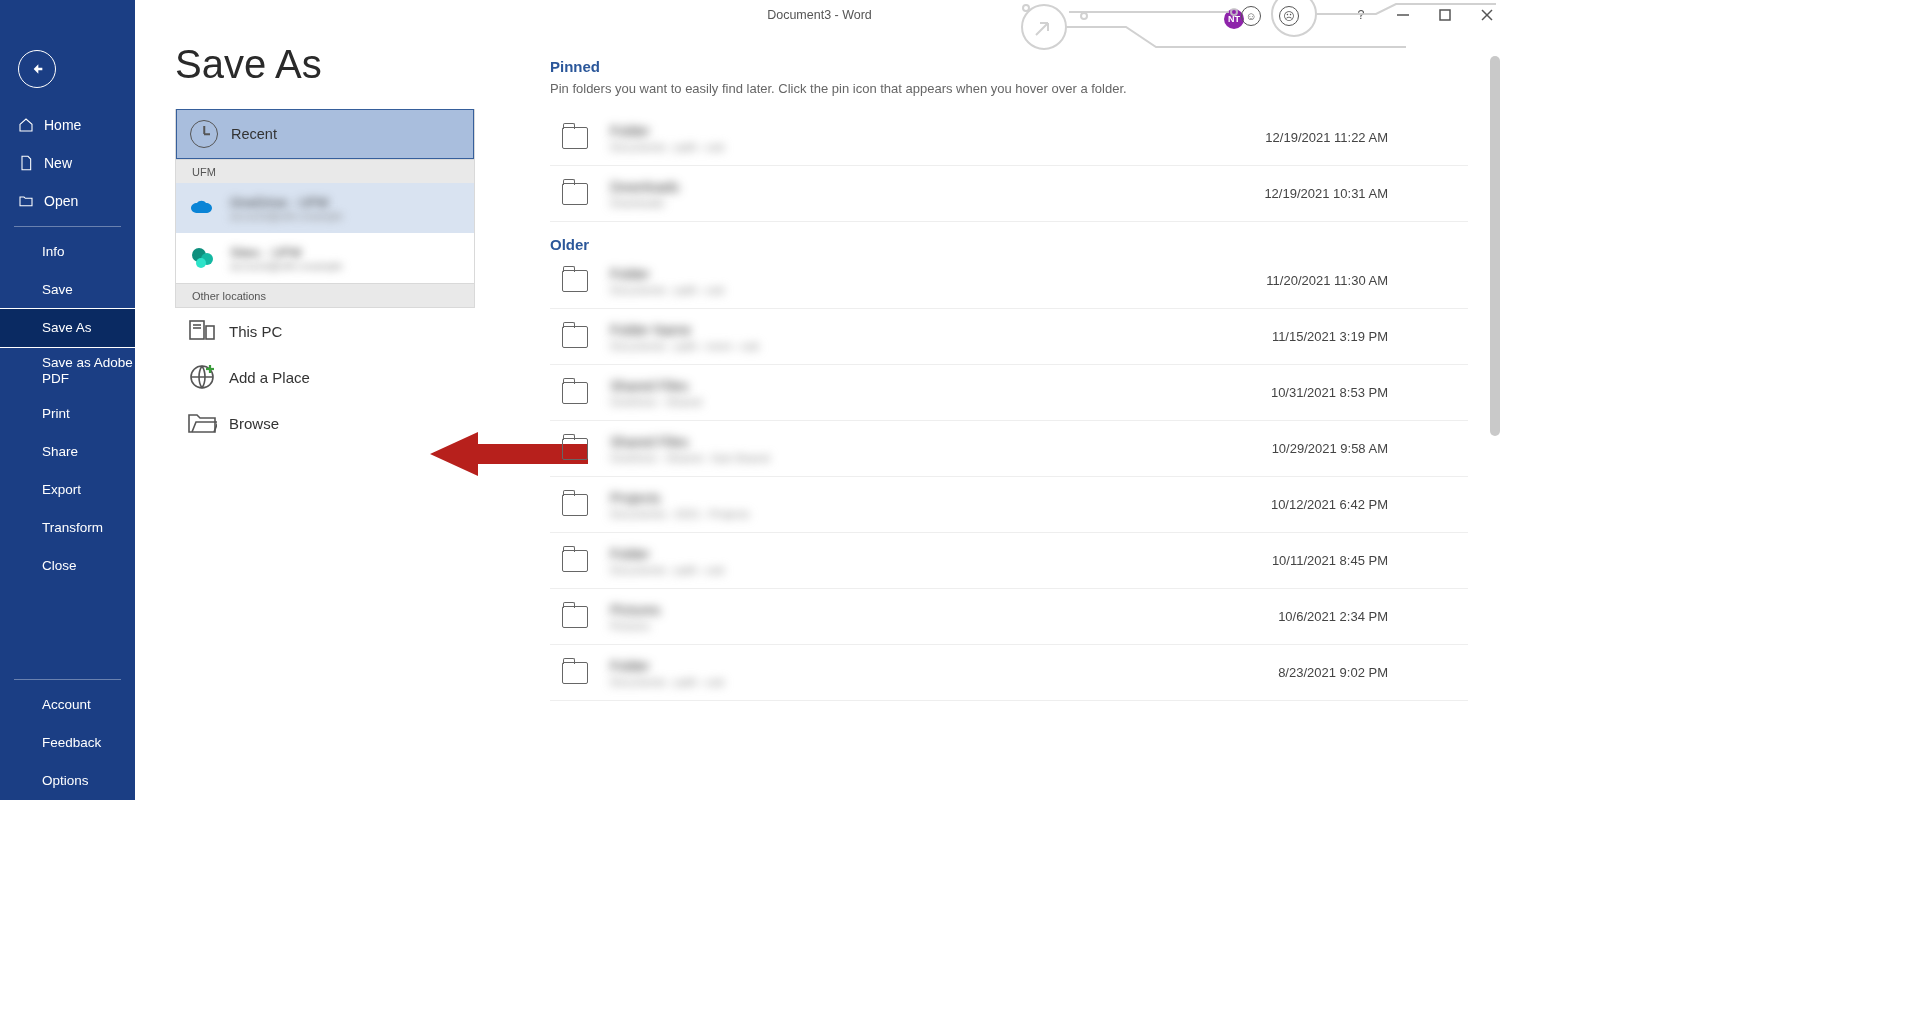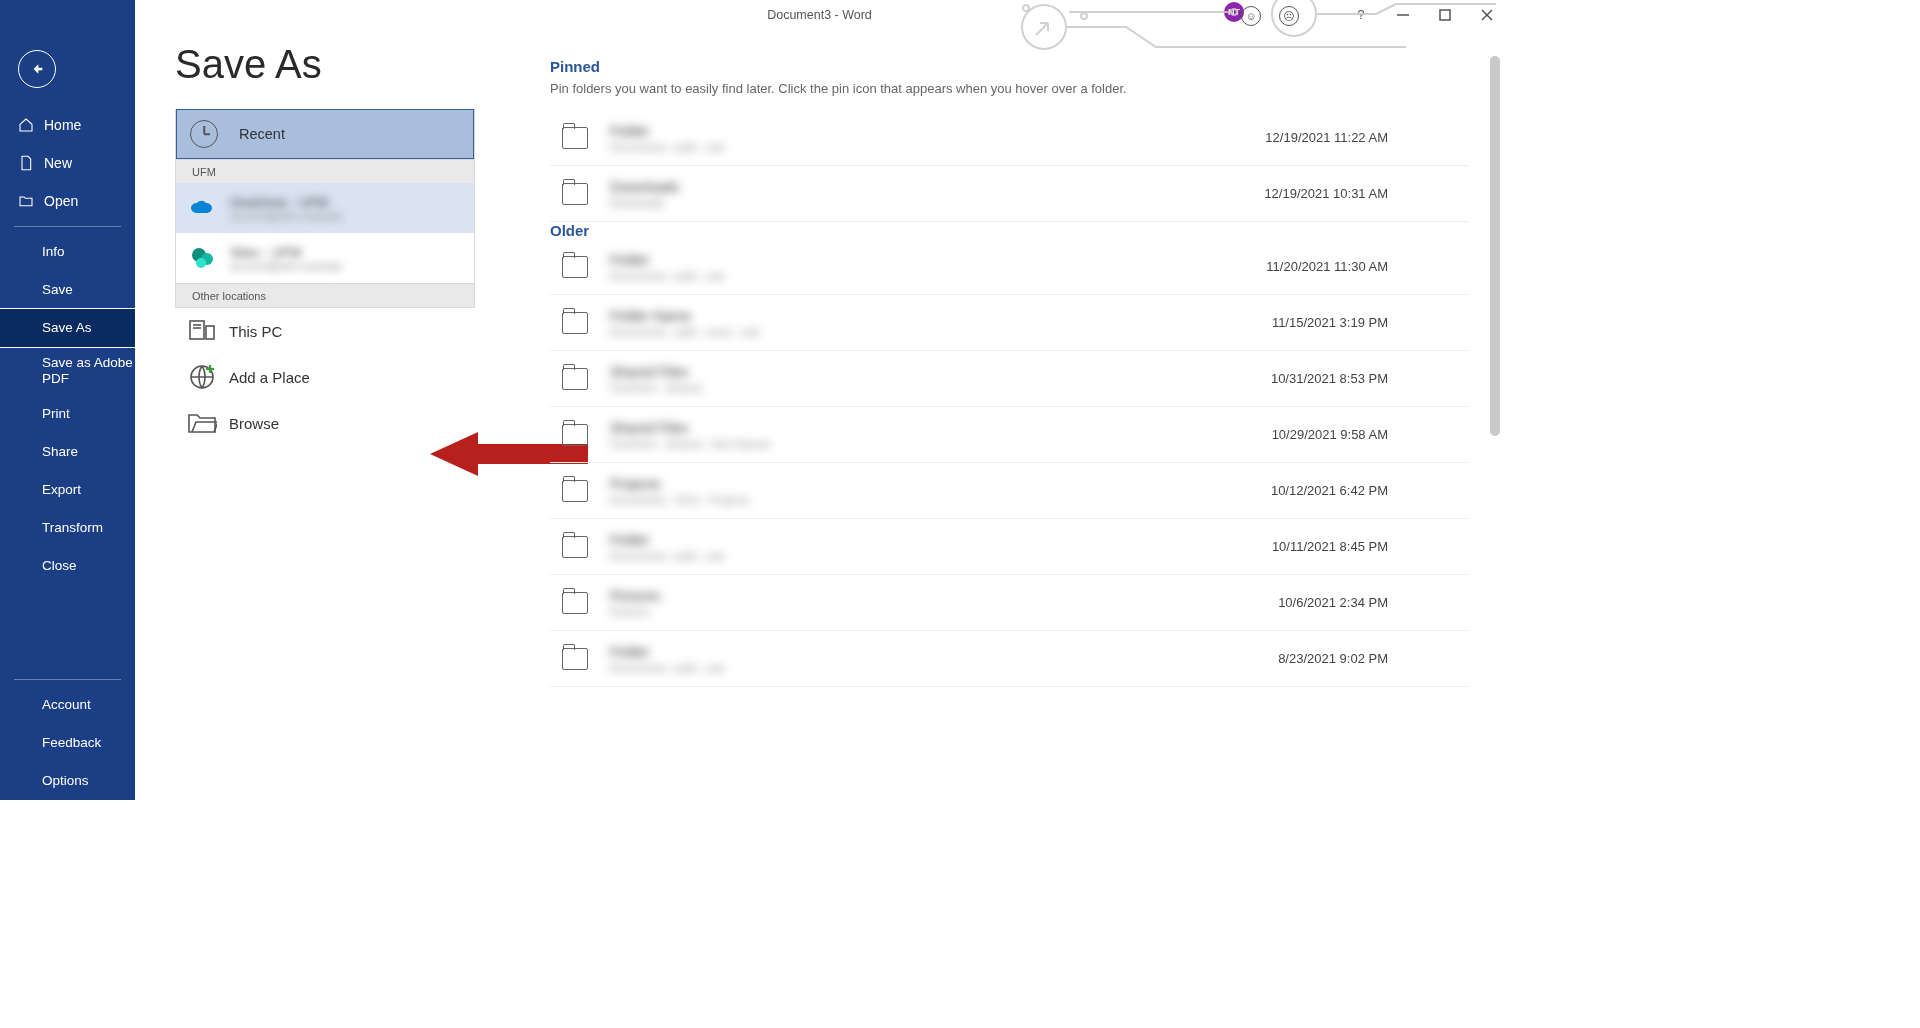--- a/index.html
+++ b/index.html
@@ -31,38 +31,38 @@
   .side-sep { height:1px; background:rgba(255,255,255,.35); margin: 6px 14px; }
   .sidebar-footer { margin-top:auto; }
 
   
   .content { flex:1; display:flex; flex-direction:column; position:relative; }
 
   .titlebar { height:30px; display:flex; align-items:center; justify-content:center; position:relative; font-size:12.5px; color:#555; }
   .titlebar .win-controls { position:absolute; right:8px; top:0; height:30px; display:flex; align-items:center; gap:24px; }
   .titlebar .win-controls .ctl { width:18px;height:18px; display:flex;align-items:center;justify-content:center; cursor:pointer; color:#555; }
   .titlebar .win-controls .ctl svg { width:14px;height:14px;stroke:#555;fill:none;stroke-width:1.5; }
-  .titlebar .avatar { position:absolute; right:260px; top:2px; width:20px;height:20px;border-radius:50%;background:#8e24aa;color:#fff;font-size:9px;font-weight:600;display:flex;align-items:center;justify-content:center; }
+  .titlebar .avatar { position:absolute; right:260px; top:9px; width:20px;height:20px;border-radius:50%;background:#8e24aa;color:#fff;font-size:9px;font-weight:600;display:flex;align-items:center;justify-content:center; }
   .titlebar .feedback { position:absolute; right:205px; top:6px; display:flex; gap:18px; }
   .titlebar .feedback .face { width:20px;height:20px;border:1.5px solid #555;border-radius:50%;display:flex;align-items:center;justify-content:center;font-size:11px;color:#555;cursor:pointer; }
 
   .page { flex:1; display:flex; padding: 12px 0 0 40px; }
   .page-title { font-size:40px; font-weight:300; color:#2a2a2a; margin-bottom:22px; }
 
   .leftcol { width:345px; }
 
   .loc-list { width:300px; border:1px solid #d9d9d9; border-top:none; }
   .loc-list .hdr { height:24px;background:#e9e9e9;border-top:1px solid #d9d9d9;color:#555;font-size:11px;padding-left:16px;display:flex;align-items:center; }
   .loc-item { height:50px; display:flex; align-items:center; padding:0 12px; cursor:pointer; }
   .loc-item .lic { width:30px;height:30px;margin-right:12px;display:flex;align-items:center;justify-content:center; }
   .loc-item .txt { font-size:14.5px; color:#333; }
   .loc-item .two { display:flex;flex-direction:column; }
   .loc-item .two .a { font-size:13.5px;color:#333;filter:blur(4px); }
   .loc-item .two .b { font-size:11px;color:#888;filter:blur(4px); }
-  .loc-item.recent { background:#a9bedd; border:1.5px solid #365f9b;gap:8px; }
+  .loc-item.recent { background:#a9bedd; border:1.5px solid #365f9b; }
   .loc-item.sel { background:#d9e3f1; }
   .loc-free { height:46px;display:flex;align-items:center;padding-left:12px;cursor:pointer; }
   .loc-free .lic { width:30px;height:30px;margin-right:12px;display:flex;align-items:center;justify-content:center; }
   .loc-free .txt { font-size:15px;color:#333; }
 
   .clock-ic{width:28px;height:28px;border:1.8px solid #555;border-radius:50%;position:relative;}
   .clock-ic::before,.clock-ic::after{content:"";position:absolute;background:#555;left:50%;top:50%;transform-origin:bottom center;}
   .clock-ic::before{width:1.5px;height:8px;transform:translate(-50%,-100%);}
   .clock-ic::after{width:1.5px;height:6px;transform:translate(-50%,-100%) rotate(90deg);}
 
@@ -296,21 +296,21 @@
             <div class="file-row">
               <span class="fic"></span>
               <span class="meta">
                 <span class="nm">Downloads</span>
                 <span class="pt">Downloads</span>
               </span>
               <span class="dt">12/19/2021 10:31 AM</span>
             </div>
           </div>
 
-        <div class="section-title" style="margin-top:0">Older</div>
+        <div class="section-title" style="margin-top:14px">Older</div>
         <div id="older-rows">
             <div class="file-row">
               <span class="fic"></span>
               <span class="meta">
                 <span class="nm">Folder</span>
                 <span class="pt">Documents › path › sub</span>
               </span>
               <span class="dt">11/20/2021 11:30 AM</span>
             </div>
             <div class="file-row">

